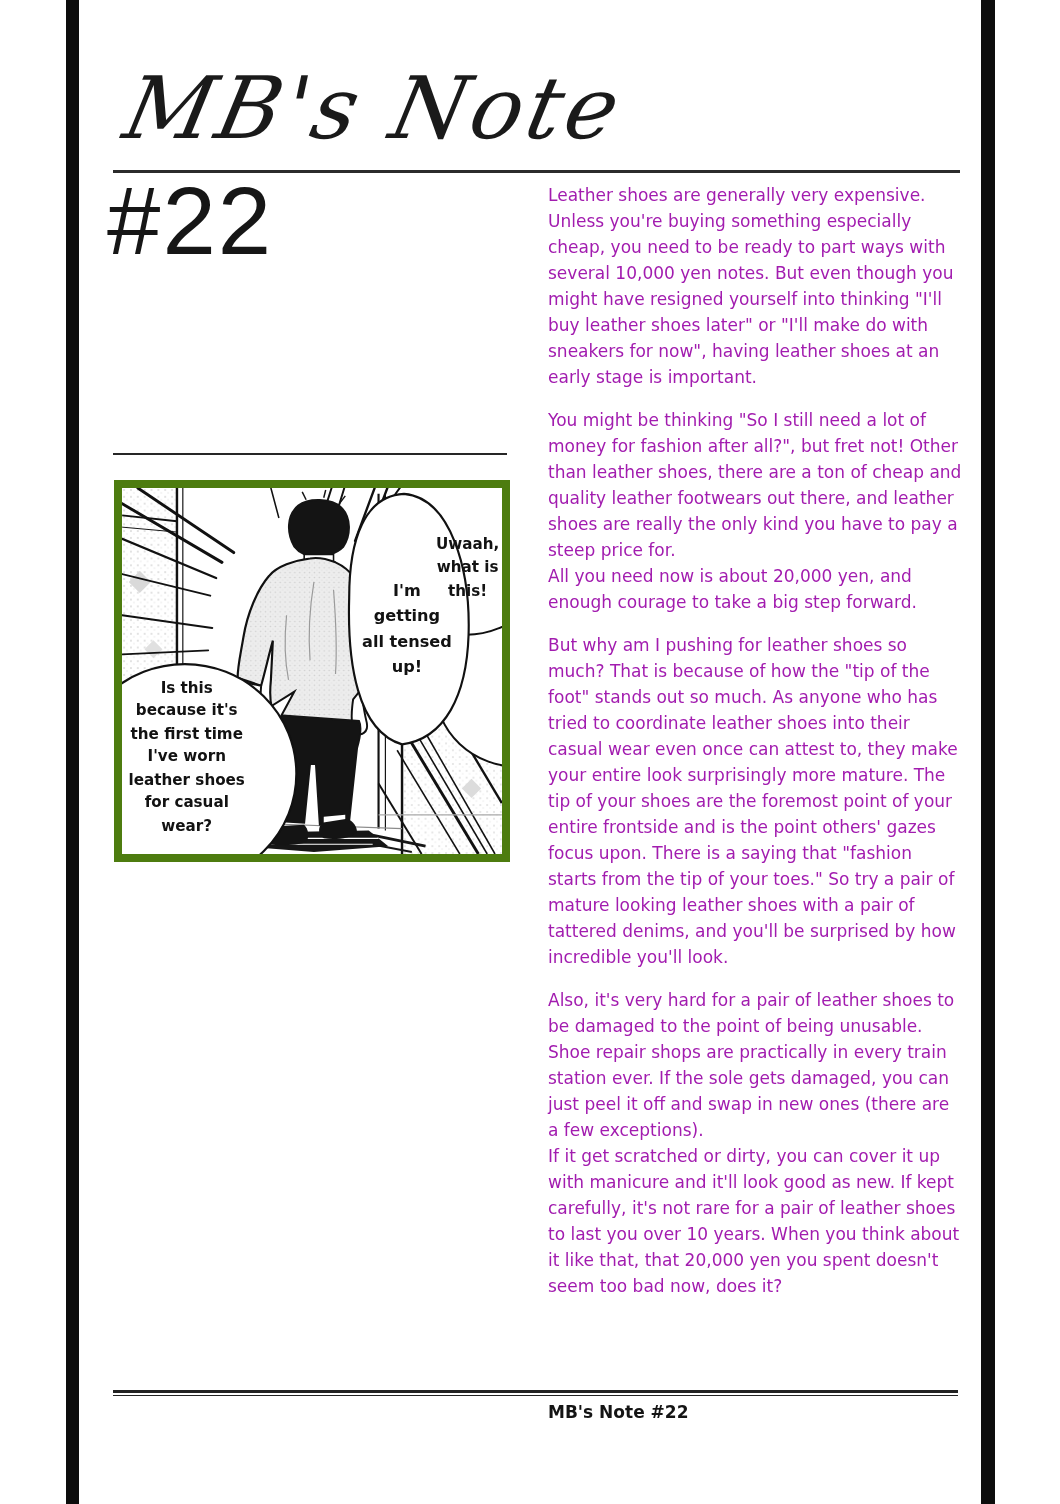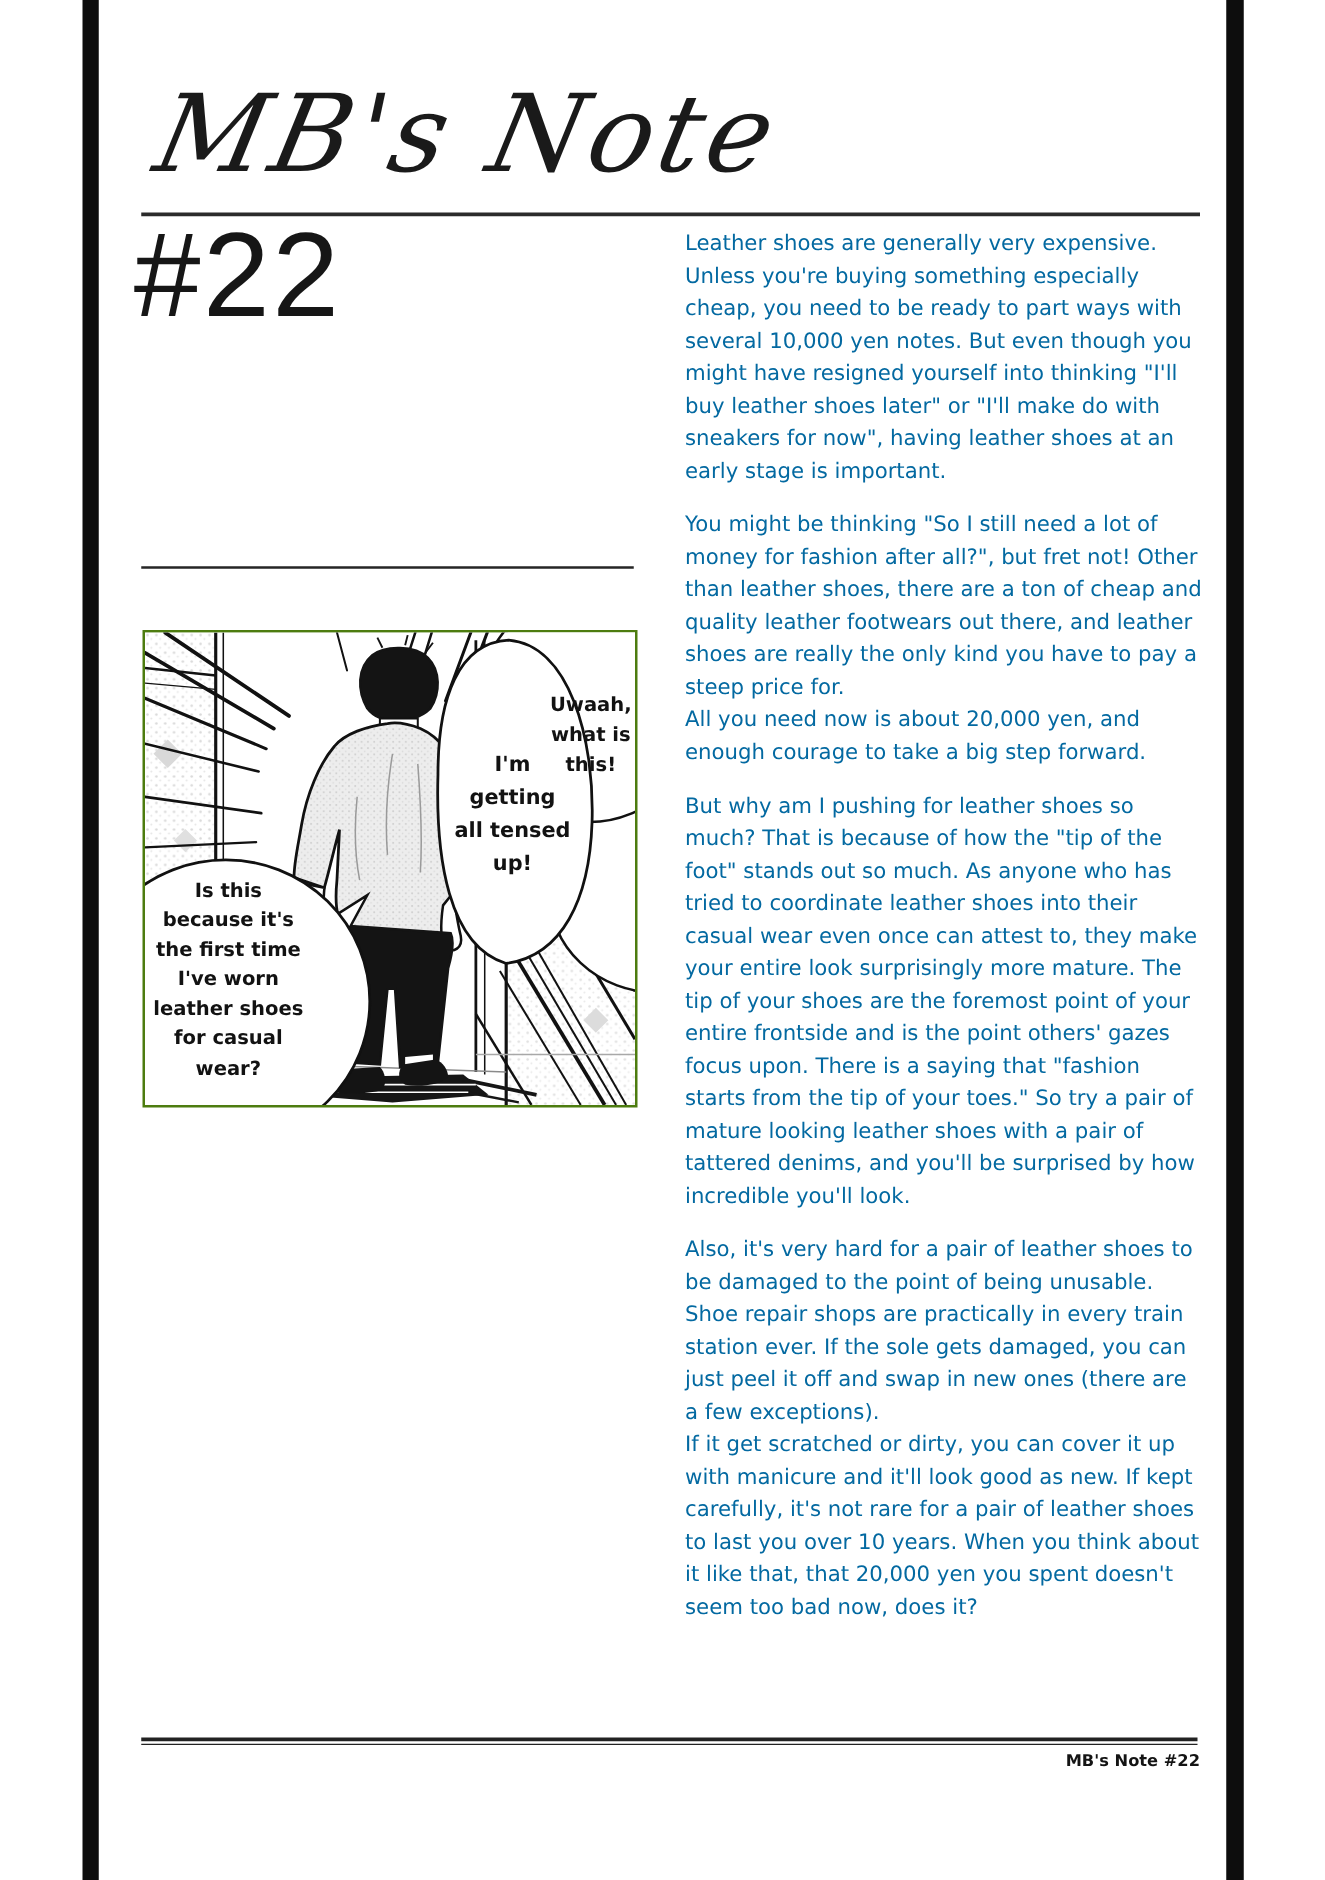--- a/index.html
+++ b/index.html
@@ -10,40 +10,40 @@
   .bar-right{left:981px;width:14px;}
 
   .script-title{position:absolute;left:116px;top:58px;
       font-family:"DejaVu Serif",serif;font-style:italic;font-size:86px;
       letter-spacing:4px;transform:skewX(-12deg);transform-origin:left bottom;white-space:nowrap;}
   .header-rule{position:absolute;left:113px;top:170px;width:847px;height:3px;background:#2b2b2b;}
   .issue-number{position:absolute;left:107px;top:166px;
       font-family:"Liberation Sans",sans-serif;font-size:96px;letter-spacing:2px;color:#161616;}
 
   .article-col{position:absolute;left:548px;top:182px;width:414px;
-      font-size:17px;line-height:26px;color:#0369a1;}
+      font-size:17px;line-height:26px;color:#a21caf;}
   .article-col p{margin:0 0 17px 0;white-space:pre-line;}
 
   .panel-title{position:absolute;left:108px;top:402px;
       font-family:"Liberation Mono",monospace;font-weight:bold;font-size:31px;
       letter-spacing:-1px;white-space:nowrap;color:#141414;}
   .title-underline{position:absolute;left:113px;top:453px;width:394px;height:2px;background:#262626;}
 
-  .manga-panel{position:absolute;left:114px;top:504px;width:396px;height:382px;
-      border:2px solid #4d7c0f;box-sizing:border-box;background:#fff;}
+  .manga-panel{position:absolute;left:114px;top:480px;width:396px;height:382px;
+      border:8px solid #4d7c0f;box-sizing:border-box;background:#fff;}
   .manga-panel svg{display:block;width:100%;height:100%;}
   .bubble-text{font-family:"DejaVu Sans",sans-serif;font-weight:bold;fill:#121212;text-anchor:middle;}
   .bt-a{font-size:15.5px;}
   .bt-b{font-size:16.5px;}
   .bt-c{font-size:15.5px;}
 
   .footer-rule{position:absolute;left:113px;top:1390px;width:845px;height:6px;
       border-top:3px solid #222;border-bottom:1px solid #222;box-sizing:border-box;}
-  .footer-label{position:absolute;left:548px;top:1402px;width:412px;text-align:right;
-      font-weight:bold;font-size:13px;color:#141414;}
+  .footer-label{position:absolute;left:548px;top:1402px;width:412px;text-align:left;
+      font-weight:bold;font-size:17px;color:#141414;}
 </style>
 </head>
 <body>
 
 <div class="page">
 
   <div class="bar bar-left"></div>
   <div class="bar bar-right"></div>
 
   <div class="script-title">MB's Note</div>

